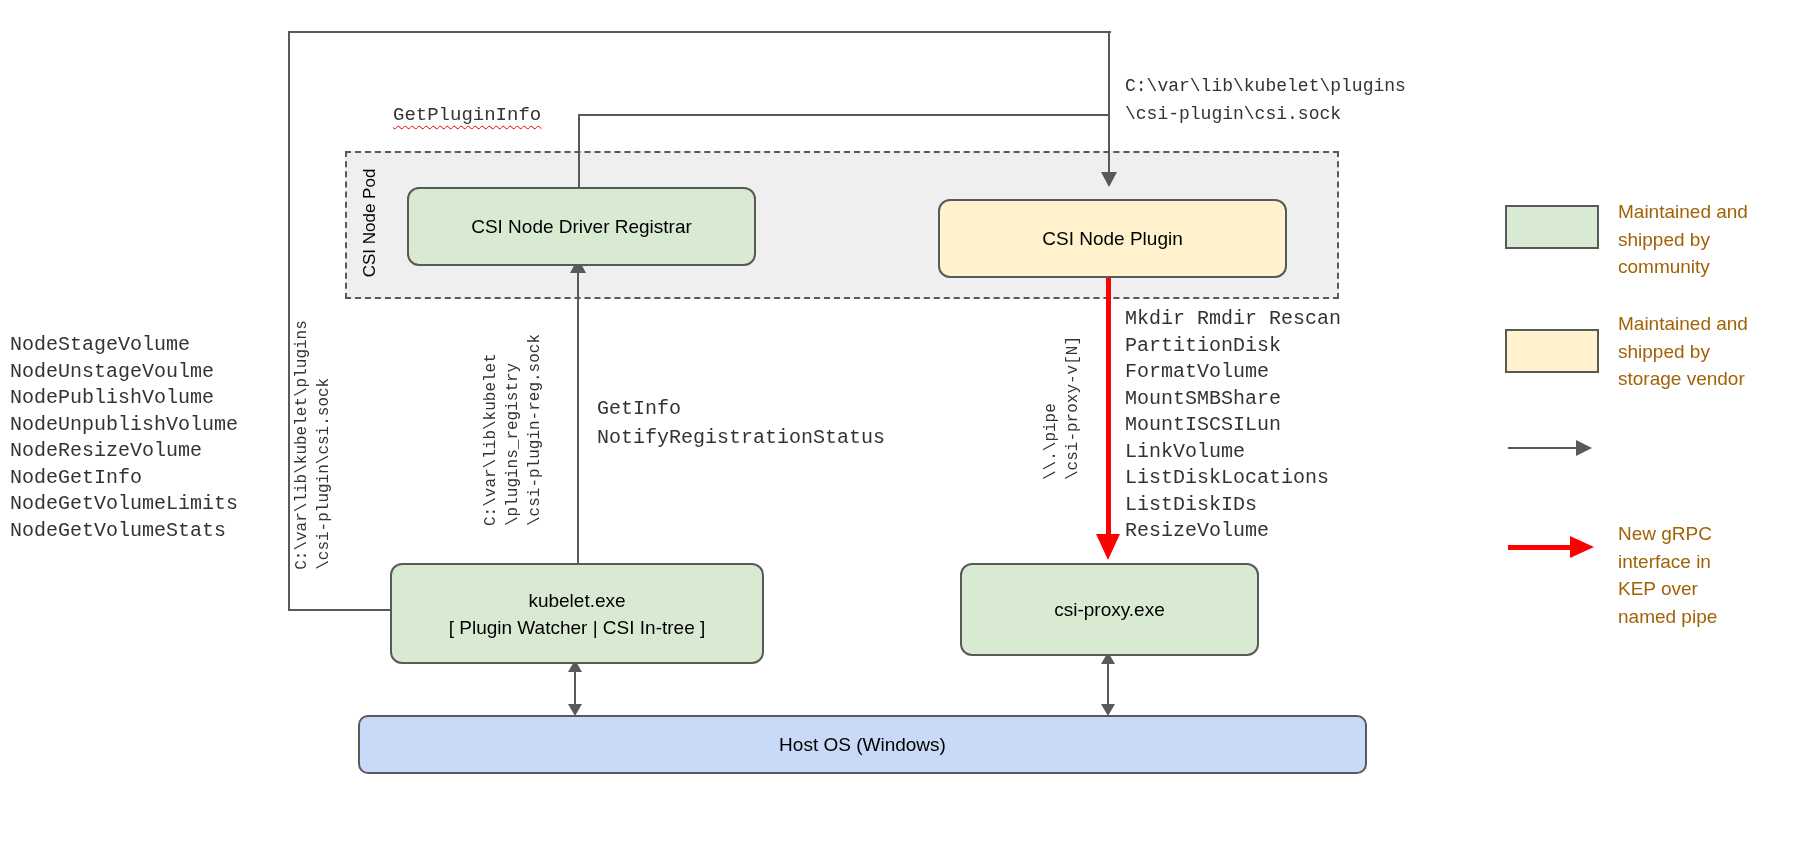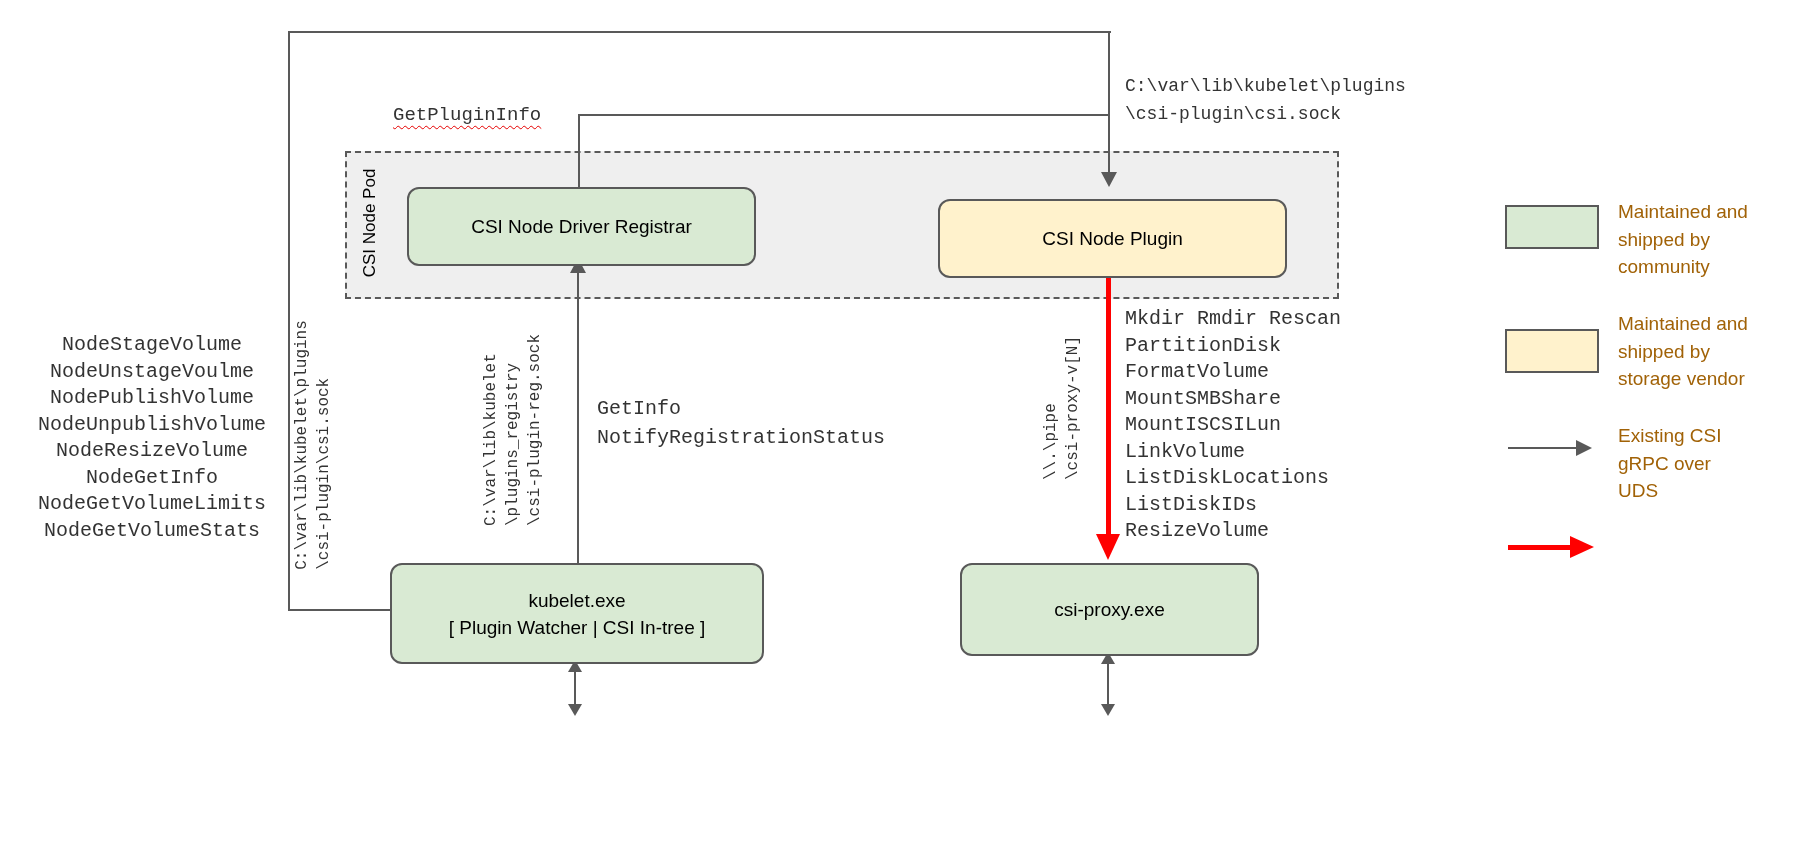--- a/index.html
+++ b/index.html
@@ -53,25 +53,26 @@
 
   <div class="ln" style="left:1107px;top:662px;width:2px;height:44px;"></div>
   <div class="ah" style="left:1101px;top:652px;border-left:7px solid transparent;border-right:7px solid transparent;border-bottom:12px solid var(--color-stroke,#595959);"></div>
   <div class="ah" style="left:1101px;top:704px;border-left:7px solid transparent;border-right:7px solid transparent;border-top:12px solid var(--color-stroke,#595959);"></div>
 
   <div class="box bg-community" style="left:407px;top:187px;width:345px;height:75px;">CSI Node Driver Registrar</div>
   <div class="box bg-vendor" style="left:938px;top:187px;width:345px;height:75px;">CSI Node Plugin</div>
   <div class="box bg-community" style="left:960px;top:563px;width:295px;height:89px;">csi-proxy.exe</div>
   <div class="box bg-community" style="left:390px;top:563px;width:370px;height:97px;">kubelet.exe
 [ Plugin Watcher | CSI In-tree ]</div>
+  <div class="box bg-host" style="left:358px;top:715px;width:1005px;height:55px;border-radius:10px;">Host OS (Windows)</div>
 
   <div class="mono spellcheck" style="left:393px;top:104px;font-size:19px;">GetPluginInfo</div>
   <div class="mono" style="left:1125px;top:72px;font-size:18px;line-height:28px;">C:\var\lib\kubelet\plugins
 \csi-plugin\csi.sock</div>
-  <div class="mono" style="left:26px;top:332px;width:252px;font-size:20px;line-height:26.5px;text-align:center;">NodeStageVolume
+  <div class="mono" style="left:10px;top:332px;width:252px;font-size:20px;line-height:26.5px;text-align:left;">NodeStageVolume
 NodeUnstageVoulme
 NodePublishVolume
 NodeUnpublishVolume
 NodeResizeVolume
 NodeGetInfo
 NodeGetVolumeLimits
 NodeGetVolumeStats</div>
   <div class="mono" style="left:1125px;top:306px;font-size:20px;line-height:26.5px;">Mkdir Rmdir Rescan
 PartitionDisk
 FormatVolume
@@ -97,20 +98,21 @@
 shipped by
 community</div>
 
   <div class="leg-swatch bg-vendor" style="left:1505px;top:317px;"></div>
   <div class="leg-label" style="left:1618px;top:310px;">Maintained and
 shipped by
 storage vendor</div>
 
   <div class="ln" style="left:1508px;top:447px;width:70px;height:2px;"></div>
   <div class="ah" style="left:1576px;top:440px;border-top:8px solid transparent;border-bottom:8px solid transparent;border-left:16px solid var(--color-stroke,#595959);"></div>
-  <div class="leg-label" style="left:1618px;top:422px;">Existing CSI
-gRPC over
-UDS</div>
 
   <div class="ln red" style="left:1508px;top:545px;width:64px;height:5px;"></div>
   <div class="ah" style="left:1570px;top:536px;border-top:11px solid transparent;border-bottom:11px solid transparent;border-left:24px solid var(--color-new_interface,#ff0000);"></div>
+  <div class="leg-label" style="left:1618px;top:520px;">New gRPC
+interface in
+KEP over
+named pipe</div>
 
 </div>
 
 </body></html>

